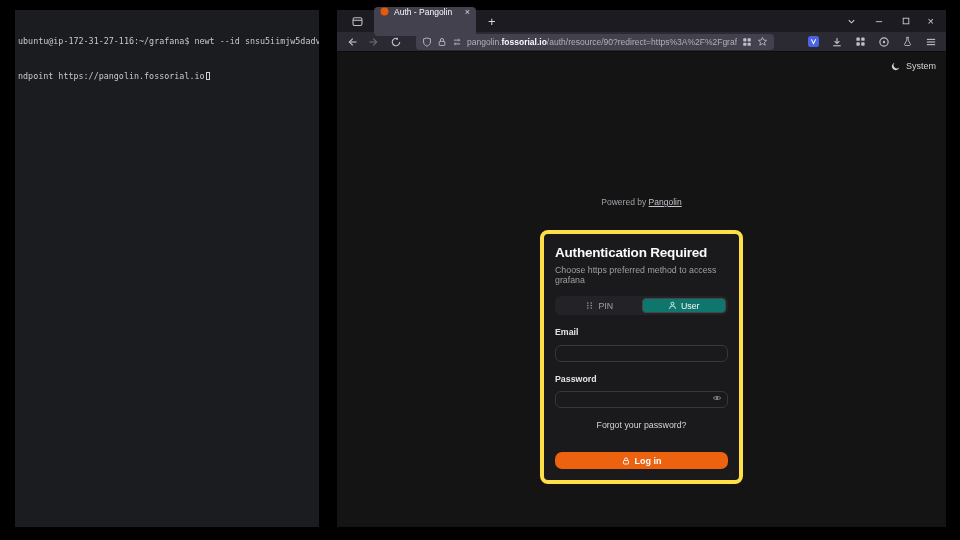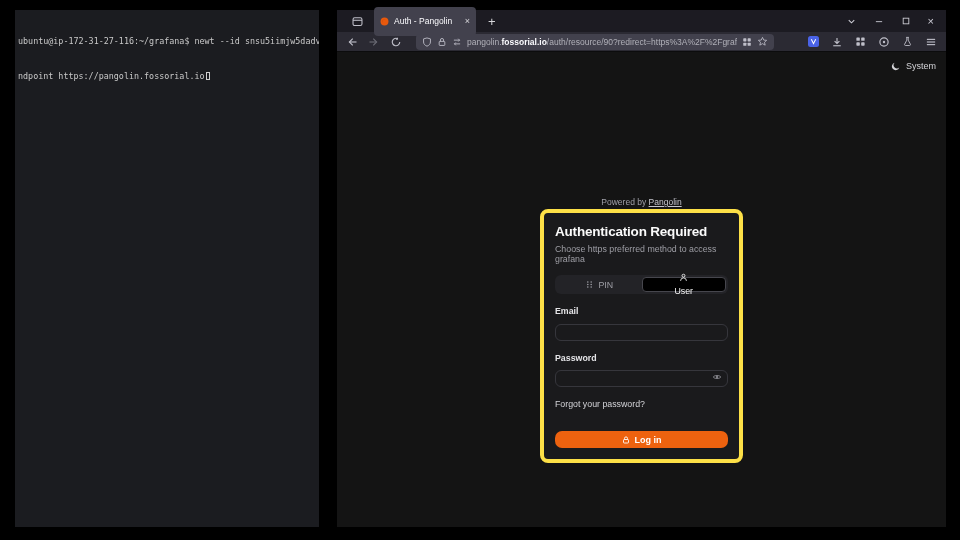--- a/index.html
+++ b/index.html
@@ -13,21 +13,21 @@
               font-size:8.4px; line-height:11.6px; padding:3px 2px 0 3px;
               white-space:pre; overflow:hidden; }
   .cursor { display:inline-block; width:4px; height:8px; border:1px solid #cfcfcf;
             vertical-align:-1px; margin-left:1px; }
 
   
   #browser { left:337px; top:10px; width:609px; height:517px; background:#1c1b22; }
   .tabbar { height:22px; display:flex; align-items:center; color:#bfbfc9; }
   .ffview { margin-left:14px; display:flex; }
   .tab { margin-left:10px; width:102px; height:29px; background:#42414d; border-radius:4px;
-         display:flex; align-items:center; padding:0 6px; gap:5px; }
+         display:flex; align-items:flex-start; padding:0 6px; gap:5px; }
   .tab-title { flex:1; font-size:8.5px; color:#fbfbfe; white-space:nowrap; overflow:hidden; }
   .tab-close { font-size:9px; color:#d7d7db; cursor:default; }
   .newtab { margin-left:12px; color:#d7d7db; font-size:13px; line-height:13px; }
   .winctl { margin-left:auto; display:flex; align-items:center; padding-right:12px; color:#cfcfd8; }
   .winctl > * { margin-left:17px; display:flex; }
   .wc-close { font-size:11px; }
 
   .toolbar { height:20px; background:#2b2a33; display:flex; align-items:center;
              padding:0 9px; gap:10px; color:#bfbfc9; border-bottom:1px solid #0c0c0d; }
   .nav-dim { color:#6b6b75; display:flex; }
@@ -39,41 +39,41 @@
   .tool-right { margin-left:auto; display:flex; align-items:center; gap:12px; }
   .ext-blue { width:11px; height:11px; background:#4a63e7; border-radius:2.5px;
               display:flex; align-items:center; justify-content:center; }
 
   
   .content { position:absolute; top:42px; left:0; right:0; bottom:0; background:#141414;
              color:#e4e4e7; }
   .theme-btn { position:absolute; top:9px; right:10px; display:flex; gap:5px;
                align-items:center; color:#d4d4d8; font-size:9px; }
   .auth-col { width:203px; margin:0 auto; padding-top:145px; }
-  .powered { text-align:center; font-size:8.5px; color:#a1a1aa; margin-bottom:2px; }
+  .powered { text-align:center; font-size:8.5px; color:#a1a1aa; margin-bottom:23px; }
   .powered a { color:#c4c4cb; text-decoration:underline; }
 
   .card { background:#1a1a1c; border:4px solid #fde047; border-radius:8px; padding:11px; }
   .card h1 { font-size:13.5px; font-weight:bold; color:#fafafa; letter-spacing:-0.2px;
              margin-bottom:5px; }
   .card .sub { font-size:8.8px; color:#9f9fa6; }
 
   .tabs { margin-top:11px; background:#232327; border-radius:6px; padding:2px;
           display:flex; height:19px; }
   .tabbtn { flex:1; display:flex; align-items:center; justify-content:center; gap:4px;
             font-size:8.8px; color:#9f9fa6; border-radius:4px; border:1px solid transparent; }
-  .tabbtn.active { background:#000000; border-color:#46464d; color:#fafafa;flex-direction:column; }
+  .tabbtn.active { background:#0f766e; border-color:#46464d; color:#fafafa; }
 
   .flabel { margin-top:12px; font-size:8.8px; font-weight:bold; color:#e4e4e7; }
   .fwrap { position:relative; margin-top:5px; }
   .finput { width:100%; height:17px; border:1px solid #36363c; background:transparent;
             border-radius:6px; color:#e4e4e7; font-size:9px; padding:0 6px; outline:none; }
   .eyebtn { position:absolute; right:6px; top:4px; color:#9f9fa6; display:flex; }
 
-  .forgot { margin-top:12px; text-align:left; font-size:8.8px; color:#d4d4d8; }
+  .forgot { margin-top:12px; text-align:center; font-size:8.8px; color:#d4d4d8; }
   .loginbtn { margin-top:22px; width:100%; height:17px; background:#ed620f; border:none;
               border-radius:7px; color:#fff; font-size:9px; font-weight:bold;
               display:flex; align-items:center; justify-content:center; gap:5px; }
   svg { display:block; }
 </style>
 </head>
 <body>
 
 <div id="terminal" class="win">
   <div><span>ubuntu@ip-172-31-27-116:~/grafana$ newt --id snsu5iimjw5dadv</span></div>

